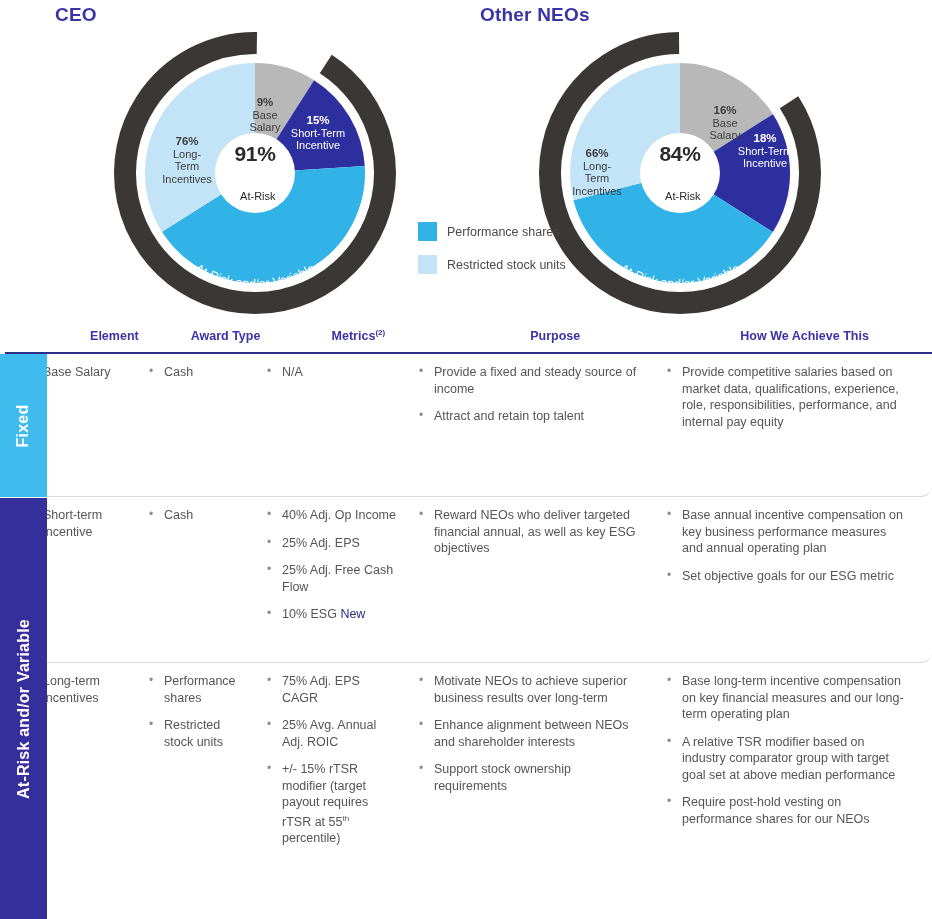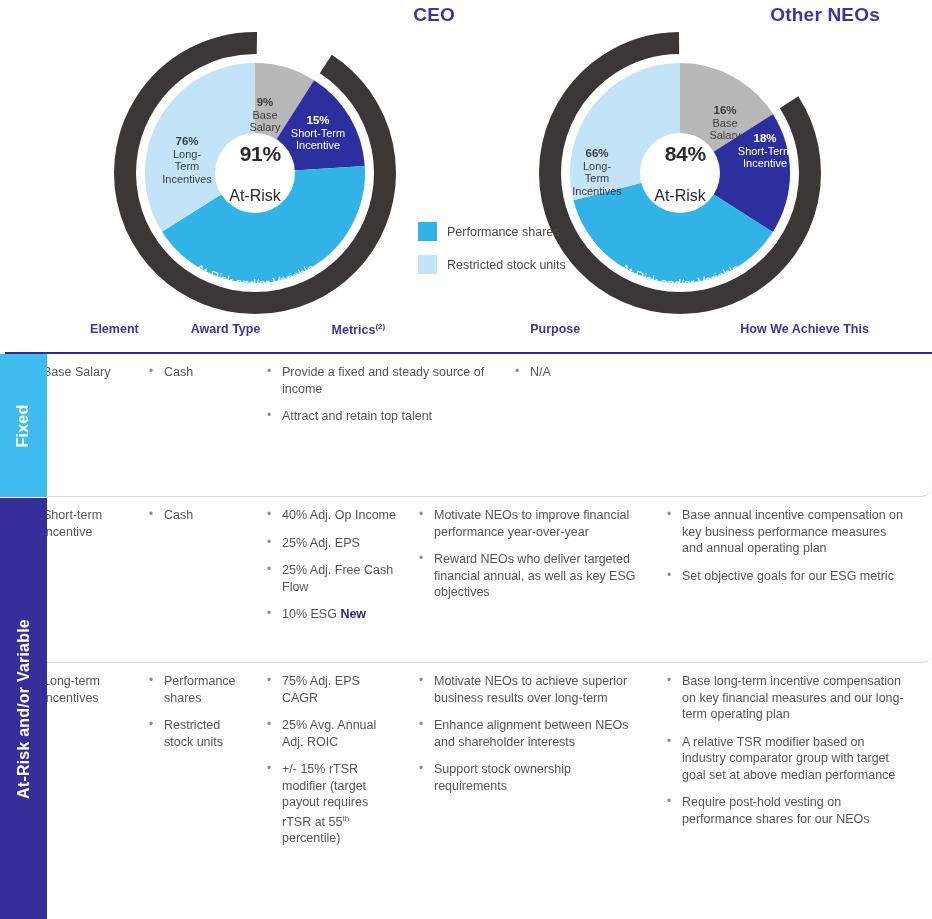--- a/index.html
+++ b/index.html
@@ -19,21 +19,21 @@
   }
   .chart-block{
     position:absolute;
     top:0;
     width:400px;height:322px;
   }
   #chart-ceo{left:55px;}
   #chart-neo{left:480px;}
 
   .chart-title{
-    text-align:right;
+    text-align:left;
     font-size:19px;
     font-weight:bold;
     color:#3b33a8;
     letter-spacing:.2px;
     margin:0;
     padding-top:2px;
     height:26px;
     line-height:26px;
   }
   .donut-wrap{
@@ -60,21 +60,21 @@
     left:50%;top:50%;
     transform:translate(-50%,-50%);
     text-align:right;
     color:#2b2b2b;
     pointer-events:none;
   }
   .center-txt .big{
     font-size:21px;font-weight:bold;letter-spacing:-.3px;display:block;
     line-height:22px;
   }
-  .center-txt .sm{font-size:16px;display:block;line-height:14px;margin-top:24px;}
+  .center-txt .sm{font-size:11px;display:block;line-height:14px;margin-top:24px;}
 
   
   .legend{
     position:absolute;
     left:418px;top:222px;
     width:150px;
   }
   .legend-row{
     display:flex;align-items:center;
     margin-bottom:14px;
@@ -88,21 +88,21 @@
 
   
   .table-area{
     position:absolute;
     left:0;top:322px;
     width:932px;height:597px;
   }
   .thead{
     display:flex;
     height:30px;
-    align-items:flex-start;
+    align-items:center;
     padding-bottom:3px;
     box-sizing:border-box;
   }
   .thead .th{
     font-size:12.5px;
     font-weight:bold;
     color:#3b33a8;
     text-align:center;
   }
   .head-rule{
@@ -157,21 +157,21 @@
     padding-left:16px;
     margin-bottom:11px;
   }
   ul.bl li:last-child{margin-bottom:0;}
   ul.bl li:before{
     content:"\2022";
     position:absolute;left:1px;top:-1px;
     color:#8d8d8d;font-size:12px;
   }
   .plain{margin:0;}
-  .new-tag{color:#2b2d86;font-weight:bold;}
+  .new-tag{color:#2b2d86;font-weight:normal;}
   sup{font-size:8px;vertical-align:super;}
 </style>
 </head>
 <body>
 
 <div class="charts">
 
   <div class="chart-block" id="chart-ceo">
     <div class="chart-title">CEO</div>
     <div class="donut-wrap">
@@ -315,29 +315,34 @@
 
     <div class="trow" id="row-base" style="height:143px;">
       <div class="cell c-element">
         <p class="plain">Base Salary</p>
       </div>
       <div class="cell c-award">
         <ul class="bl">
             <li>Cash</li>
           </ul>
       </div>
+      <div class="cell c-metrics">
+        <ul class="bl">
+            <li>N/A</li>
+          </ul>
+      </div>
       <div class="cell c-purpose">
         <ul class="bl">
           <li>Provide a fixed and steady source of income</li>
           <li>Attract and retain top talent</li>
         </ul>
       </div>
-      <div class="cell c-metrics">
-        <ul class="bl">
-            <li>N/A</li>
+      <div class="cell c-how">
+        <ul class="bl">
+            <li>Provide competitive salaries based on market data, qualifications, experience, role, responsibilities, performance, and internal pay equity</li>
           </ul>
       </div>
     </div>
 
     <div class="trow" style="height:166px;">
       <div class="cell c-element">
         <p class="plain">Short-term incentive</p>
       </div>
       <div class="cell c-award">
         <ul class="bl">
@@ -347,21 +352,20 @@
       <div class="cell c-metrics">
         <ul class="bl">
           <li>40% Adj. Op Income</li>
           <li>25% Adj. EPS</li>
           <li>25% Adj. Free Cash Flow</li>
           <li><span>10% ESG </span><span class="new-tag">New</span></li>
         </ul>
       </div>
       <div class="cell c-purpose">
         <ul class="bl">
-          <li>Motivate NEOs to improve financial performance year-over-year</li>
           <li>Reward NEOs who deliver targeted financial annual, as well as key ESG objectives</li>
         </ul>
       </div>
       <div class="cell c-how">
         <ul class="bl">
           <li>Base annual incentive compensation on key business performance measures and annual operating plan</li>
           <li>Set objective goals for our ESG metric</li>
         </ul>
       </div>
     </div>

